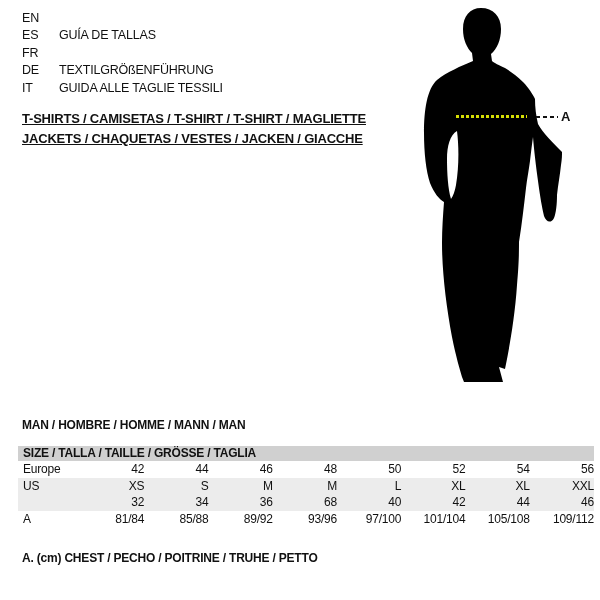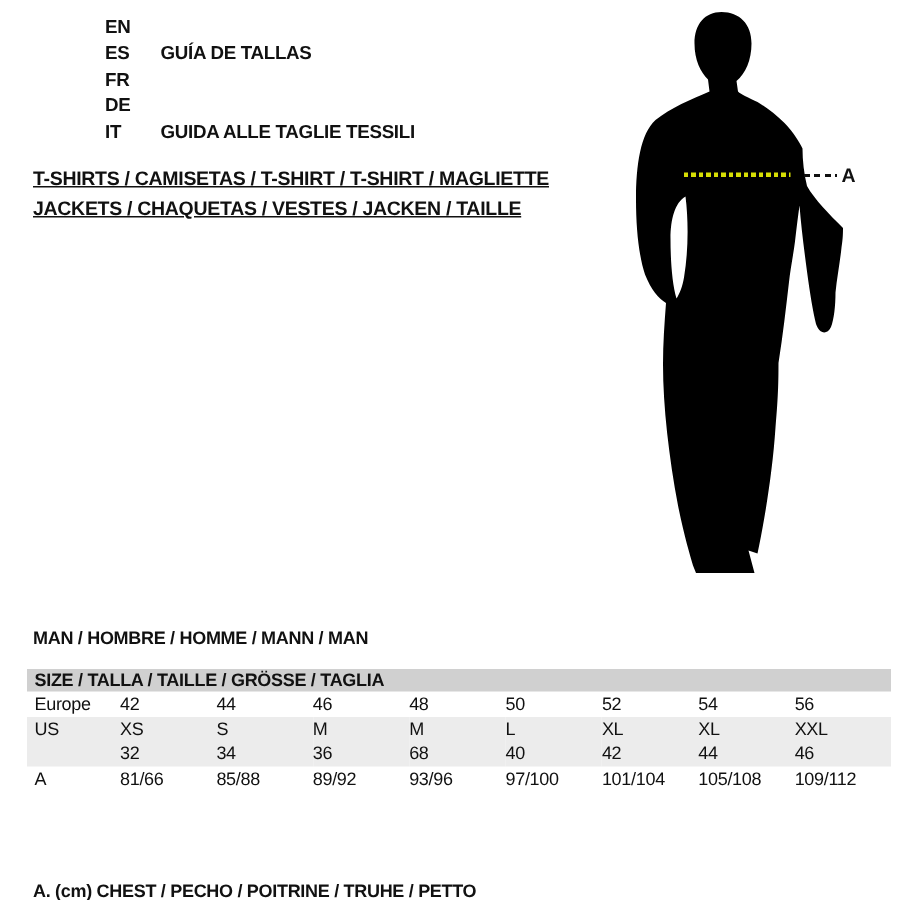--- a/index.html
+++ b/index.html
@@ -1,73 +1,74 @@
 <!DOCTYPE html>
 <html style="--measure-line: #d6de04; --table-header-bg: #d0d0d0; --table-zebra-bg: #ececec; --text: #111111; --silhouette: #000000;"><head>
 <meta charset="utf-8">
 <style>
   html,body{margin:0;padding:0;background:#fff;}
   #stage{position:relative;width:600px;height:600px;background:#fff;overflow:hidden;
          font-family:"Liberation Sans",sans-serif;color:var(--text,#111);}
   
   .langs{position:absolute;left:22px;top:10px;}
-  .lang-row{display:flex;font-weight:bold;font-size:12.5px;line-height:17.4px;letter-spacing:-0.2px;margin-left:48px;}
+  .lang-row{display:flex;font-weight:normal;font-size:12.5px;line-height:17.4px;letter-spacing:-0.2px;}
   .lang-code{width:37px;flex:0 0 37px;}
   
   .cats{position:absolute;left:22px;top:109px;font-weight:bold;font-size:13px;line-height:19.5px;letter-spacing:-0.2px;text-decoration:underline;}
   
   .figure-svg{position:absolute;left:415px;top:5px;width:160px;height:385px;color:var(--silhouette,#000);}
   .chest-line{position:absolute;left:456px;top:115px;width:71px;height:3px;
     background:repeating-linear-gradient(90deg,var(--measure-line,#d6de04) 0 3px,transparent 3px 5px);}
   .callout-line{position:absolute;left:536px;top:116px;width:22px;height:2px;
     background:repeating-linear-gradient(90deg,var(--text,#111) 0 4px,transparent 4px 7px);}
   .measure-label{position:absolute;left:561px;top:109px;font-size:13px;font-weight:600;}
   
   .section-title{position:absolute;left:22px;top:418px;font-weight:bold;font-size:12px;letter-spacing:-0.2px;}
   
   table.size-table{position:absolute;left:18px;top:446px;width:576px;border-collapse:collapse;
     font-size:12px;letter-spacing:-0.2px;table-layout:fixed;}
   table.size-table col.c-label{width:62px;}
   table.size-table th{background:var(--table-header-bg,#d0d0d0);font-weight:bold;text-align:left;
     padding:0 0 0 5px;height:15px;line-height:15px;}
-  table.size-table td{height:16.5px;line-height:16.5px;text-align:left;padding:0;}
+  table.size-table td{height:16.5px;line-height:16.5px;text-align:right;padding:0;}
   table.size-table td.lbl{text-align:left;padding-left:5px;margin-top:48px;}
   table.size-table tbody tr:nth-child(2),
   table.size-table tbody tr:nth-child(3){background:var(--table-zebra-bg,#ececec);}
   
-  .footnote{position:absolute;left:22px;top:551px;font-weight:bold;font-size:12px;letter-spacing:-0.2px;margin-top:36px;}
+  .footnote{position:absolute;left:22px;top:551px;font-weight:bold;font-size:12px;letter-spacing:-0.2px;}
 </style>
 </head>
 <body>
 
 <div id="stage">
 
   <div class="langs">
     <div class="lang-row">
       <span class="lang-code">EN</span>
     </div>
     <div class="lang-row">
       <span class="lang-code">ES</span>
       <span>GUÍA DE TALLAS</span>
     </div>
     <div class="lang-row">
       <span class="lang-code">FR</span>
     </div>
     <div class="lang-row">
       <span class="lang-code">DE</span>
+      <span>TEXTILGRÖßENFÜHRUNG</span>
     </div>
     <div class="lang-row">
       <span class="lang-code">IT</span>
       <span>GUIDA ALLE TAGLIE TESSILI</span>
     </div>
   </div>
 
   <div class="cats">
     <div>T-SHIRTS / CAMISETAS / T-SHIRT / T-SHIRT / MAGLIETTE</div>
-    <div>JACKETS / CHAQUETAS / VESTES / JACKEN / TAILLE</div>
+    <div>JACKETS / CHAQUETAS / VESTES / JACKEN / GIACCHE</div>
   </div>
 
   <svg class="figure-svg" viewBox="0 0 160 385" xmlns="http://www.w3.org/2000/svg" aria-hidden="true">
     <path fill="currentColor" fill-rule="evenodd" d="
       M66,3
       C55,3 48,11 48,24
       C48,35 52,43 57,48
       L58,56
       C46,61 32,67 22,75
       C12,84 9,105 9,128
@@ -160,21 +161,21 @@
         <td>34</td>
         <td>36</td>
         <td>68</td>
         <td>40</td>
         <td>42</td>
         <td>44</td>
         <td>46</td>
       </tr>
       <tr>
         <td class="lbl">A</td>
-        <td>81/66</td>
+        <td>81/84</td>
         <td>85/88</td>
         <td>89/92</td>
         <td>93/96</td>
         <td>97/100</td>
         <td>101/104</td>
         <td>105/108</td>
         <td>109/112</td>
       </tr>
     </tbody>
   </table>

